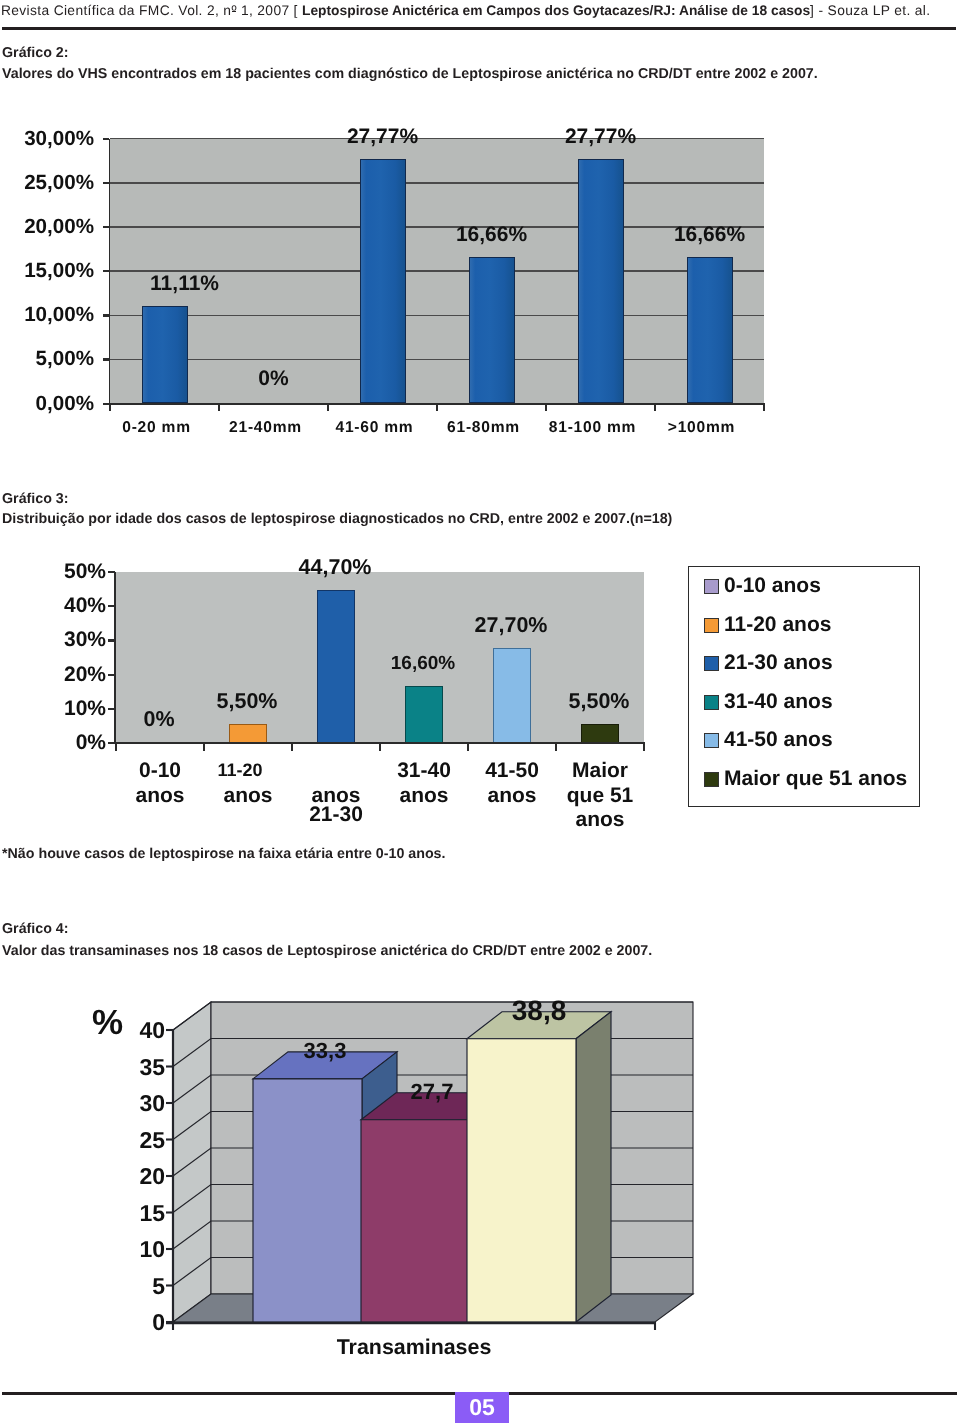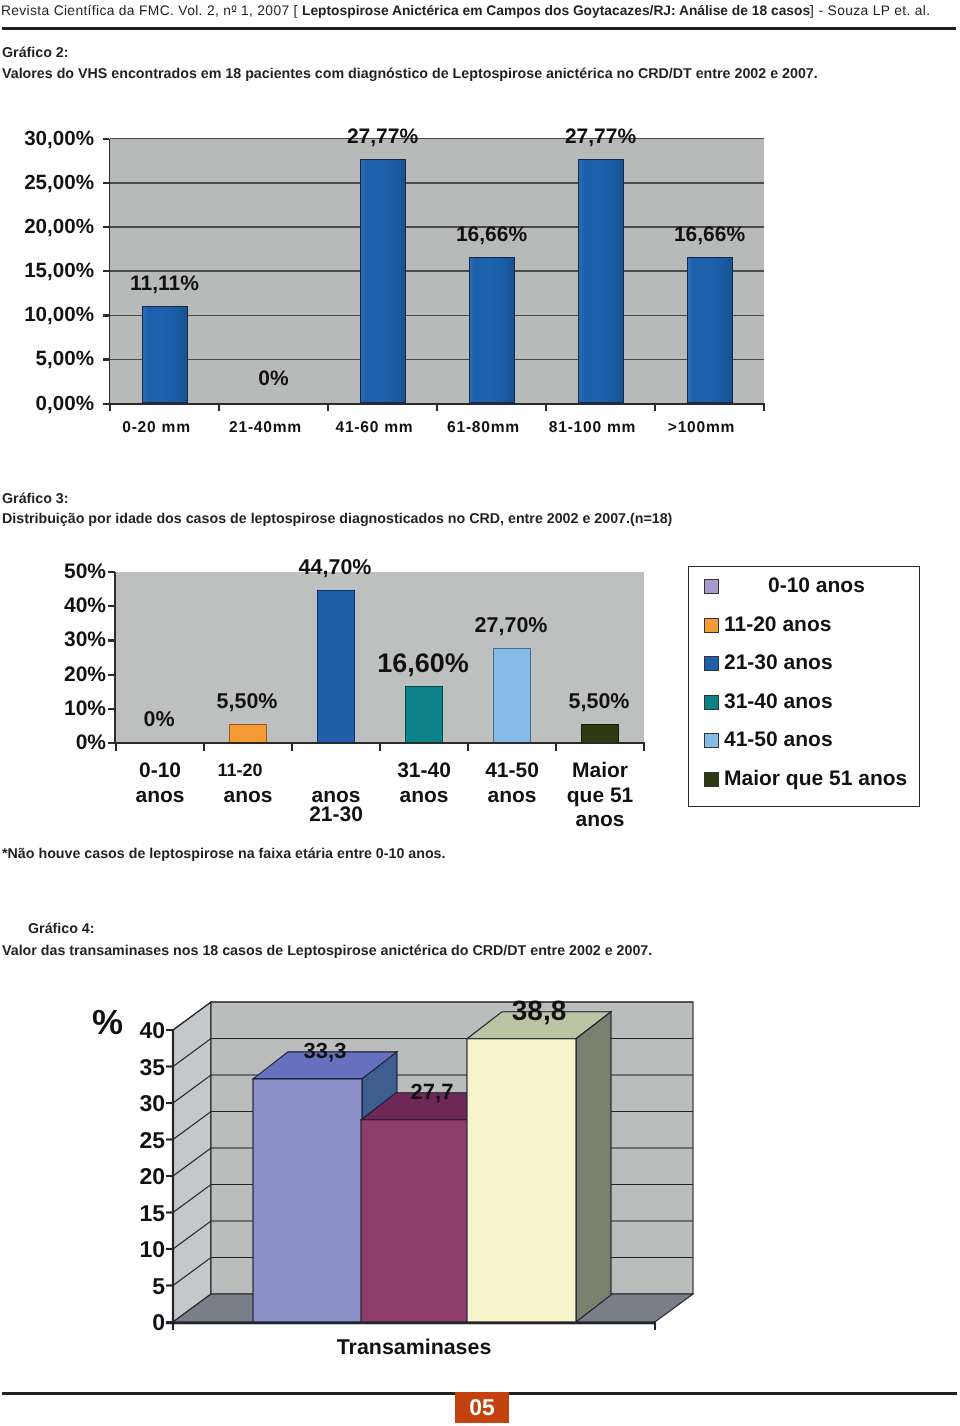--- a/index.html
+++ b/index.html
@@ -33,21 +33,21 @@
   .ylab{font-weight:bold;color:#111;text-align:right;white-space:nowrap;}
   .xlab{font-weight:bold;color:#111;text-align:center;white-space:nowrap;}
   .dlab{font-weight:bold;color:#111;text-align:center;white-space:nowrap;}
   .bar{box-sizing:border-box;}
   .legbox{background:#fff;border:1.7px solid #2b2b2b;box-sizing:border-box;}
   .legsw{box-sizing:border-box;border:1.2px solid #333;}
   .legtxt{font-weight:bold;color:#111;white-space:nowrap;}
 
   
   #foot-rule{left:2px;top:1392px;width:955px;height:2.6px;background:#231f20;}
-  #pagenum{left:455px;top:1392px;width:54px;height:31px;background:#c2410c;
+  #pagenum{left:455px;top:1392px;width:54px;height:31px;background:#8b5cf6;
            color:#fff;font-weight:bold;font-size:23px;line-height:31px;
            text-align:center;letter-spacing:0px;}
 </style>
 </head>
 <body>
 
 <div class="abs" id="hdr">
   <span class="reg">Revista Científica da FMC. Vol. 2, n<span class="ord">º</span> 1, 2007 [ </span><span class="bold">Leptospirose Anictérica em Campos dos Goytacazes/RJ: Análise de 18 casos</span><span class="reg">] - </span><span class="reg">Souza LP et. al.</span>
 </div>
 <div class="abs" id="hdr-rule"></div>
@@ -104,21 +104,21 @@
     </div>
   <div class="abs" id="c2-xlabels">
       <div class="abs xlab" style="left:102px;top:318.5px;width:109px;font-size:15.6px;line-height:17px;letter-spacing:.75px;">0-20 mm</div>
       <div class="abs xlab" style="left:211px;top:318.5px;width:109px;font-size:15.6px;line-height:17px;letter-spacing:.75px;">21-40mm</div>
       <div class="abs xlab" style="left:320px;top:318.5px;width:109px;font-size:15.6px;line-height:17px;letter-spacing:.75px;">41-60 mm</div>
       <div class="abs xlab" style="left:429px;top:318.5px;width:109px;font-size:15.6px;line-height:17px;letter-spacing:.75px;">61-80mm</div>
       <div class="abs xlab" style="left:538px;top:318.5px;width:109px;font-size:15.6px;line-height:17px;letter-spacing:.75px;">81-100 mm</div>
       <div class="abs xlab" style="left:647px;top:318.5px;width:109px;font-size:15.6px;line-height:17px;letter-spacing:.75px;">&gt;100mm</div>
     </div>
   <div class="abs" id="c2-dlabels">
-      <div class="abs dlab" style="left:110px;top:172.54683333333332px;width:109px;font-size:21px;line-height:22px;">11,11%</div>
+      <div class="abs dlab" style="left:110px;top:172.54683333333332px;width:109px;font-size:21px;line-height:22px;text-align:right;">11,11%</div>
       <div class="abs dlab" style="left:219px;top:267.5px;width:109px;font-size:21px;line-height:22px;">0%</div>
       <div class="abs dlab" style="left:328px;top:25.661166666666674px;width:109px;font-size:21px;line-height:22px;">27,77%</div>
       <div class="abs dlab" style="left:437px;top:123.61433333333335px;width:109px;font-size:21px;line-height:22px;">16,66%</div>
       <div class="abs dlab" style="left:546px;top:25.661166666666674px;width:109px;font-size:21px;line-height:22px;">27,77%</div>
       <div class="abs dlab" style="left:655px;top:123.61433333333335px;width:109px;font-size:21px;line-height:22px;">16,66%</div>
     </div>
 </div>
 
 <div class="abs cap" style="left:2px;top:491px;">Gráfico 3:</div>
 <div class="abs cap" style="left:2px;top:511px;">Distribuição por idade dos casos de leptospirose diagnosticados no CRD, entre 2002 e 2007.(n=18)</div>
@@ -171,43 +171,43 @@
       <div class="abs xlab" style="left:456px;top:229px;width:112px;font-size:21px;line-height:23px;">41-50</div>
       <div class="abs xlab" style="left:456px;top:253.5px;width:112px;font-size:21px;line-height:23px;">anos</div>
       <div class="abs xlab" style="left:544px;top:229px;width:112px;font-size:21px;line-height:23px;">Maior</div>
       <div class="abs xlab" style="left:544px;top:253.5px;width:112px;font-size:21px;line-height:23px;">que 51</div>
       <div class="abs xlab" style="left:544px;top:278px;width:112px;font-size:21px;line-height:23px;">anos</div>
     </div>
   <div class="abs" id="c3-dlabels">
       <div class="abs dlab" style="left:101px;top:178px;width:116px;font-size:21.5px;line-height:23px;">0%</div>
       <div class="abs dlab" style="left:189px;top:160.19px;width:116px;font-size:21.5px;line-height:23px;">5,50%</div>
       <div class="abs dlab" style="left:277px;top:26.125999999999976px;width:116px;font-size:21.5px;line-height:23px;">44,70%</div>
-      <div class="abs dlab" style="left:365px;top:122.22800000000001px;width:116px;font-size:27px;line-height:23px;">16,60%</div>
+      <div class="abs dlab" style="left:365px;top:122.22800000000001px;width:116px;font-size:19px;line-height:23px;">16,60%</div>
       <div class="abs dlab" style="left:453px;top:84.266px;width:116px;font-size:21.5px;line-height:23px;">27,70%</div>
       <div class="abs dlab" style="left:541px;top:160.19px;width:116px;font-size:21.5px;line-height:23px;">5,50%</div>
     </div>
   <div class="abs legbox" id="c3-legend" style="left:688px;top:36px;width:232px;height:241px;">
       <div class="abs legsw" style="left:15px;top:12px;width:15px;height:15px;background:#a89bcc;"></div>
-      <div class="abs legtxt" style="left:35px;top:6px;font-size:21px;line-height:25px;margin-left:44px;">0-10 anos</div>
+      <div class="abs legtxt" style="left:35px;top:6px;font-size:21px;line-height:25px;">0-10 anos</div>
       <div class="abs legsw" style="left:15px;top:50.6px;width:15px;height:15px;background:#f49a36;"></div>
       <div class="abs legtxt" style="left:35px;top:44.6px;font-size:21px;line-height:25px;">11-20 anos</div>
       <div class="abs legsw" style="left:15px;top:89.2px;width:15px;height:15px;background:#1f5fa9;"></div>
       <div class="abs legtxt" style="left:35px;top:83.2px;font-size:21px;line-height:25px;">21-30 anos</div>
       <div class="abs legsw" style="left:15px;top:127.80000000000001px;width:15px;height:15px;background:#0a8287;"></div>
       <div class="abs legtxt" style="left:35px;top:121.80000000000001px;font-size:21px;line-height:25px;">31-40 anos</div>
       <div class="abs legsw" style="left:15px;top:166.4px;width:15px;height:15px;background:#87bbe7;"></div>
       <div class="abs legtxt" style="left:35px;top:160.4px;font-size:21px;line-height:25px;">41-50 anos</div>
       <div class="abs legsw" style="left:15px;top:205px;width:15px;height:15px;background:#2e3a0f;"></div>
       <div class="abs legtxt" style="left:35px;top:199px;font-size:21px;line-height:25px;">Maior que 51 anos</div>
     </div>
 </div>
 
 <div class="abs cap" style="left:2px;top:846px;">*Não houve casos de leptospirose na faixa etária entre 0-10 anos.</div>
 
-<div class="abs cap" style="left:2px;top:921px;margin-left:26px;">Gráfico 4:</div>
+<div class="abs cap" style="left:2px;top:921px;">Gráfico 4:</div>
 <div class="abs cap" style="left:2px;top:943px;">Valor das transaminases nos 18 casos de Leptospirose anictérica do CRD/DT entre 2002 e 2007.</div>
 
 <div class="abs" id="chart4" style="left:0px;top:980px;width:960px;height:400px;">
   <svg id="c4-svg" class="abs" style="left:0px;top:0px;" width="960" height="400" viewBox="0 0 960 400">
       <path d="M173,50 L211,22 L211,314 L173,342 Z" fill="#c4c8c8" stroke="#23242a" stroke-width="1.1"></path>
       <path d="M211,22 L693,22 L693,314 L211,314 Z" fill="#bbbdbd" stroke="#23242a" stroke-width="1.1"></path>
       <path d="M173,342 L211,314 L693,314 L655,342 Z" fill="#797f88" stroke="#23242a" stroke-width="1.1"></path>
       <path d="M173,305.5 L211,277.5 L693,277.5" fill="none" stroke="#23242a" stroke-width="1.2"></path>
       <path d="M173,269 L211,241 L693,241" fill="none" stroke="#23242a" stroke-width="1.2"></path>
       <path d="M173,232.5 L211,204.5 L693,204.5" fill="none" stroke="#23242a" stroke-width="1.2"></path>

